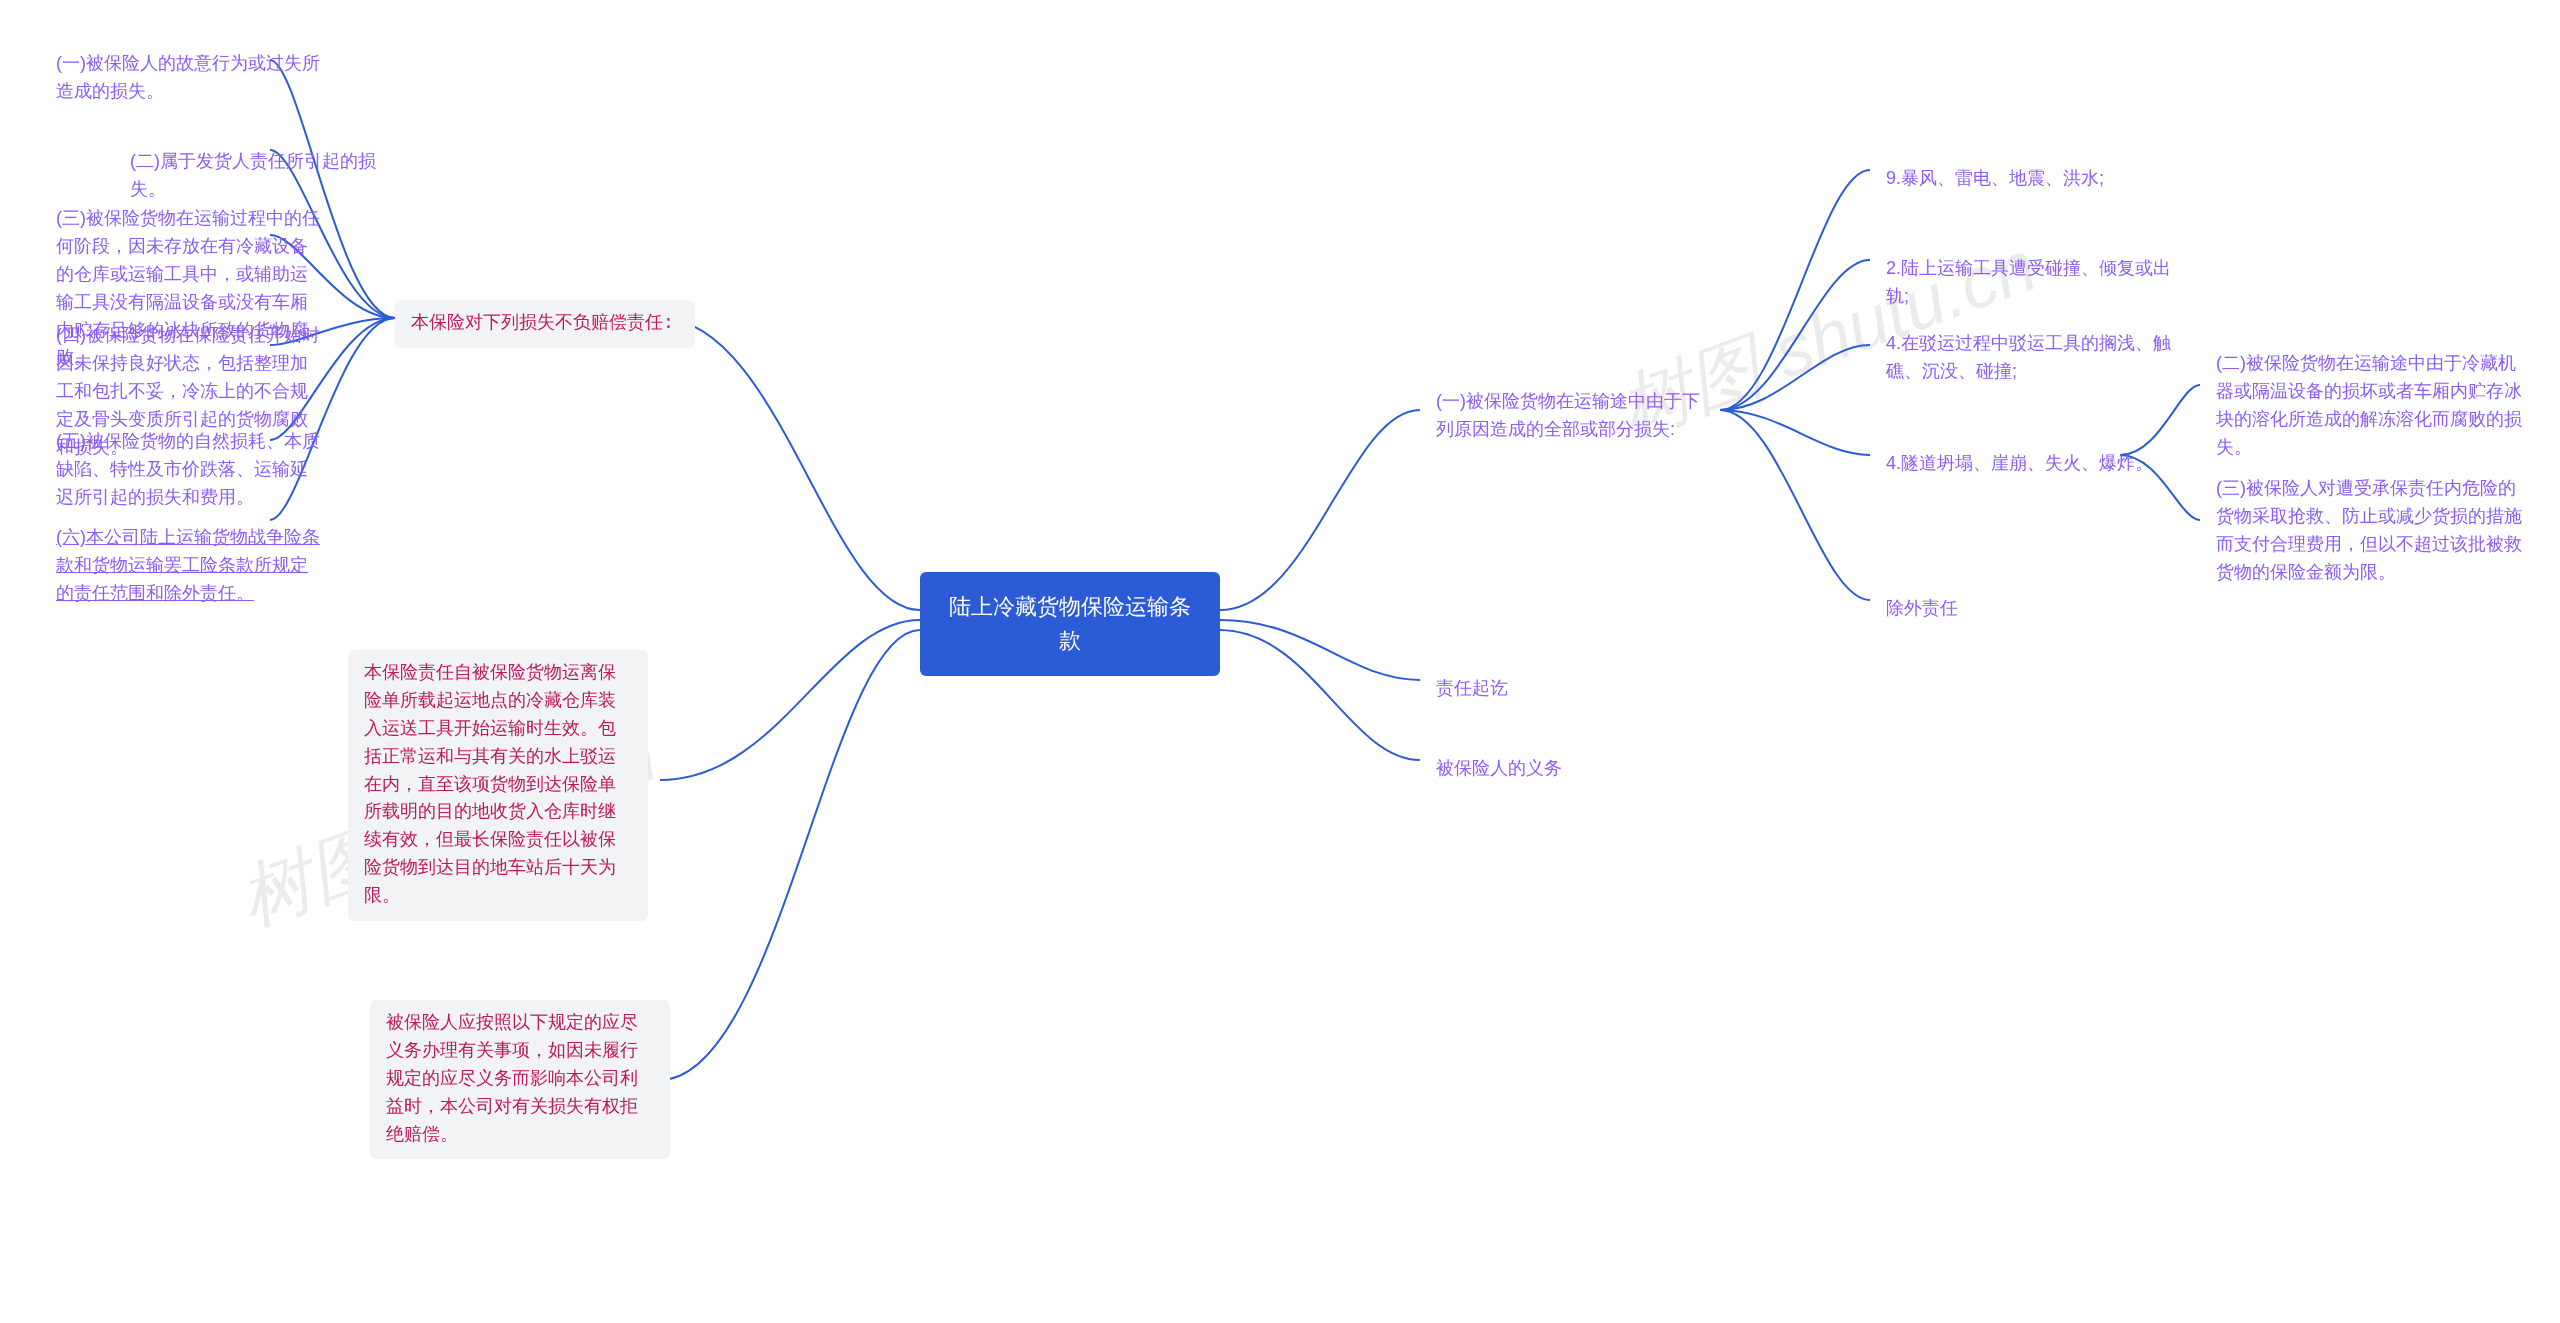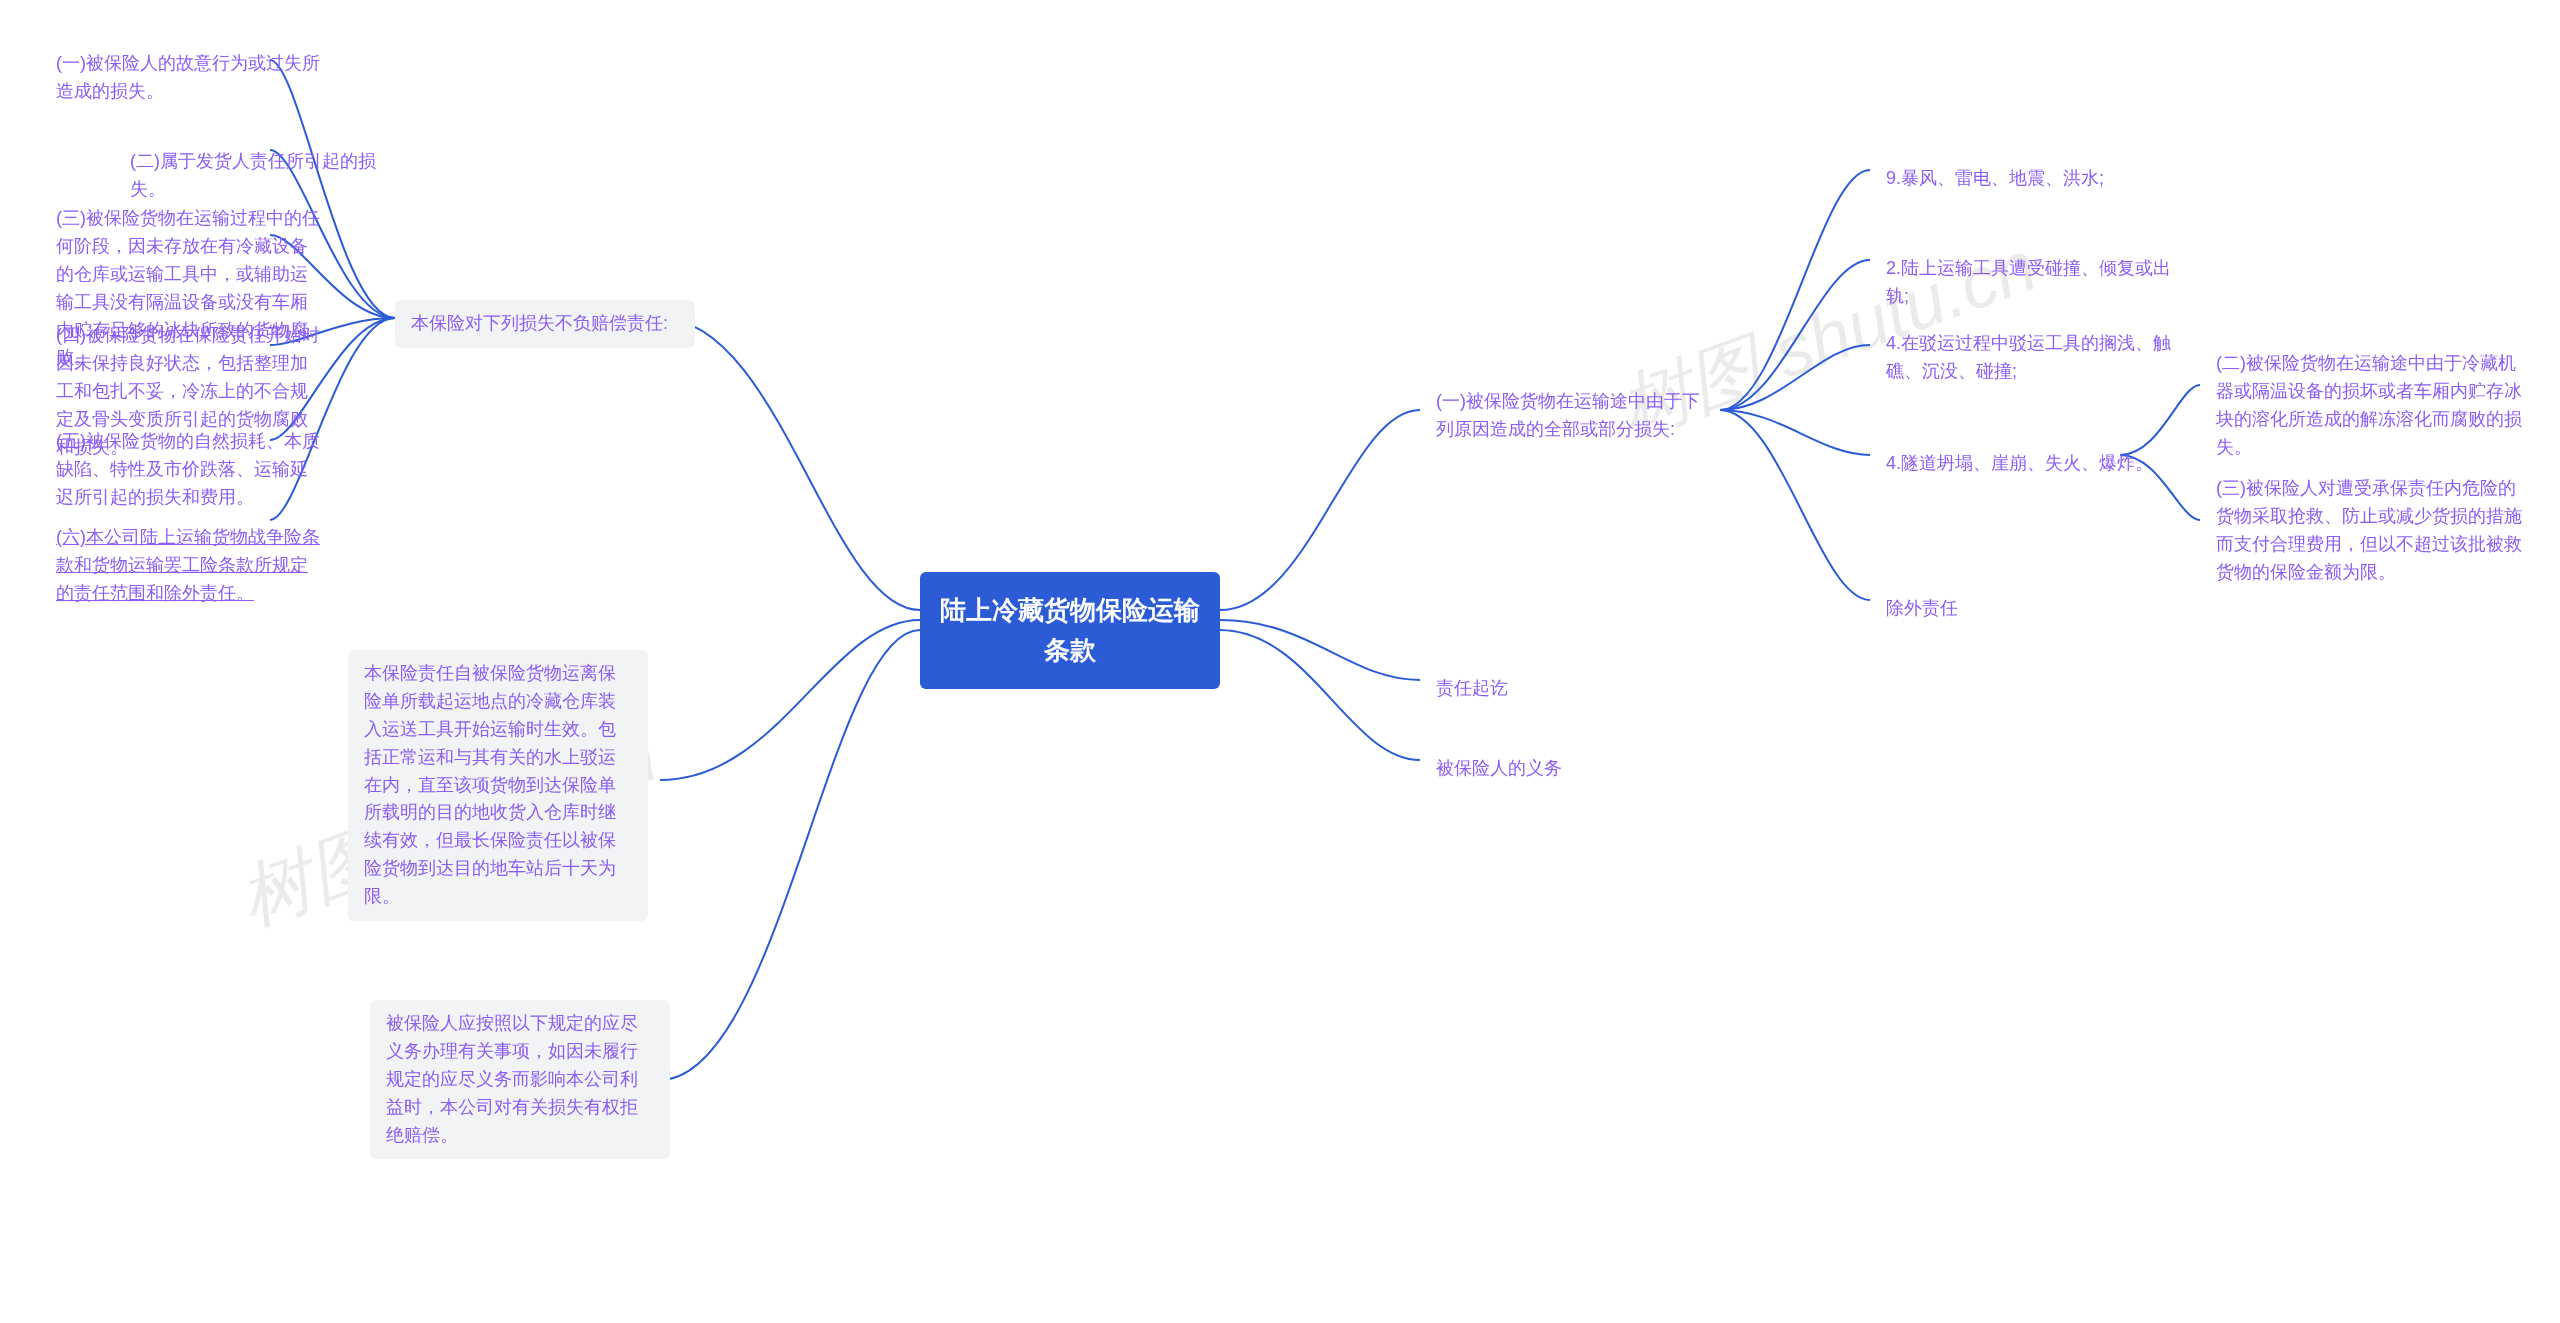--- a/index.html
+++ b/index.html
@@ -17,29 +17,29 @@
   .node {
     position: absolute;
     box-sizing: border-box;
     line-height: 1.55;
     padding: 10px 16px;
     border-radius: 6px;
   }
   .root {
     background: #2b5cd6;
     color: #fff;
-    font-size: 26px;
+    font-size: 22px;
     text-align: center;
     width: 300px;
     padding: 18px 20px;
-    font-weight: bold;
   }
   .grey {
     background: #f2f3f5;
-    color: #8b5cf6;
+    color: #be185d;
+    font-family: Liberation Mono, monospace;
   }
   .plain {
     background: transparent;
     color: #8b5cf6;
   }
   .narrow-300 { width: 300px; }
   .narrow-320 { width: 320px; }
   .narrow-340 { width: 340px; }
 
   svg.connectors {

